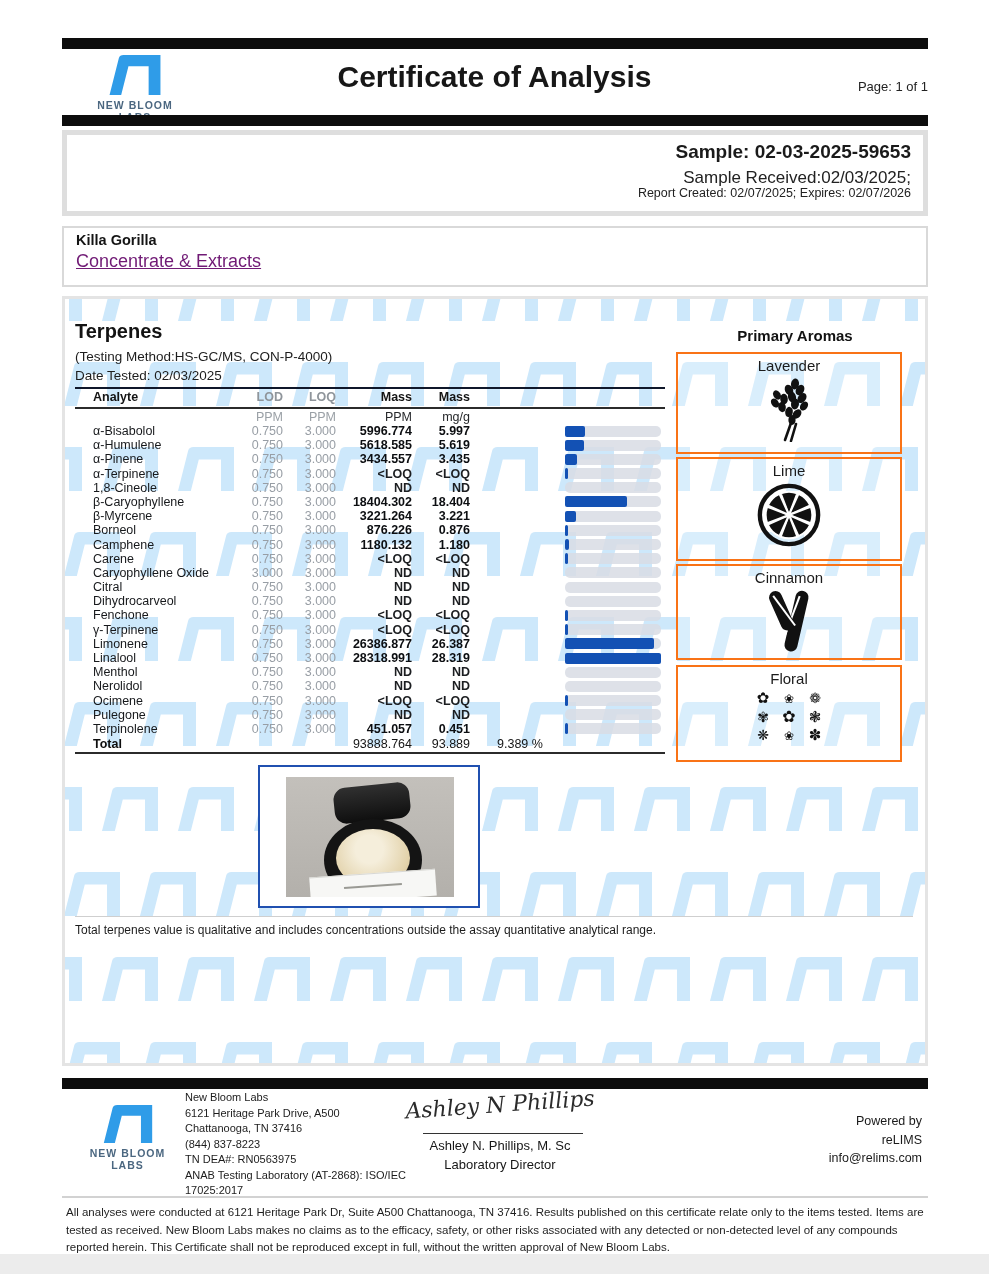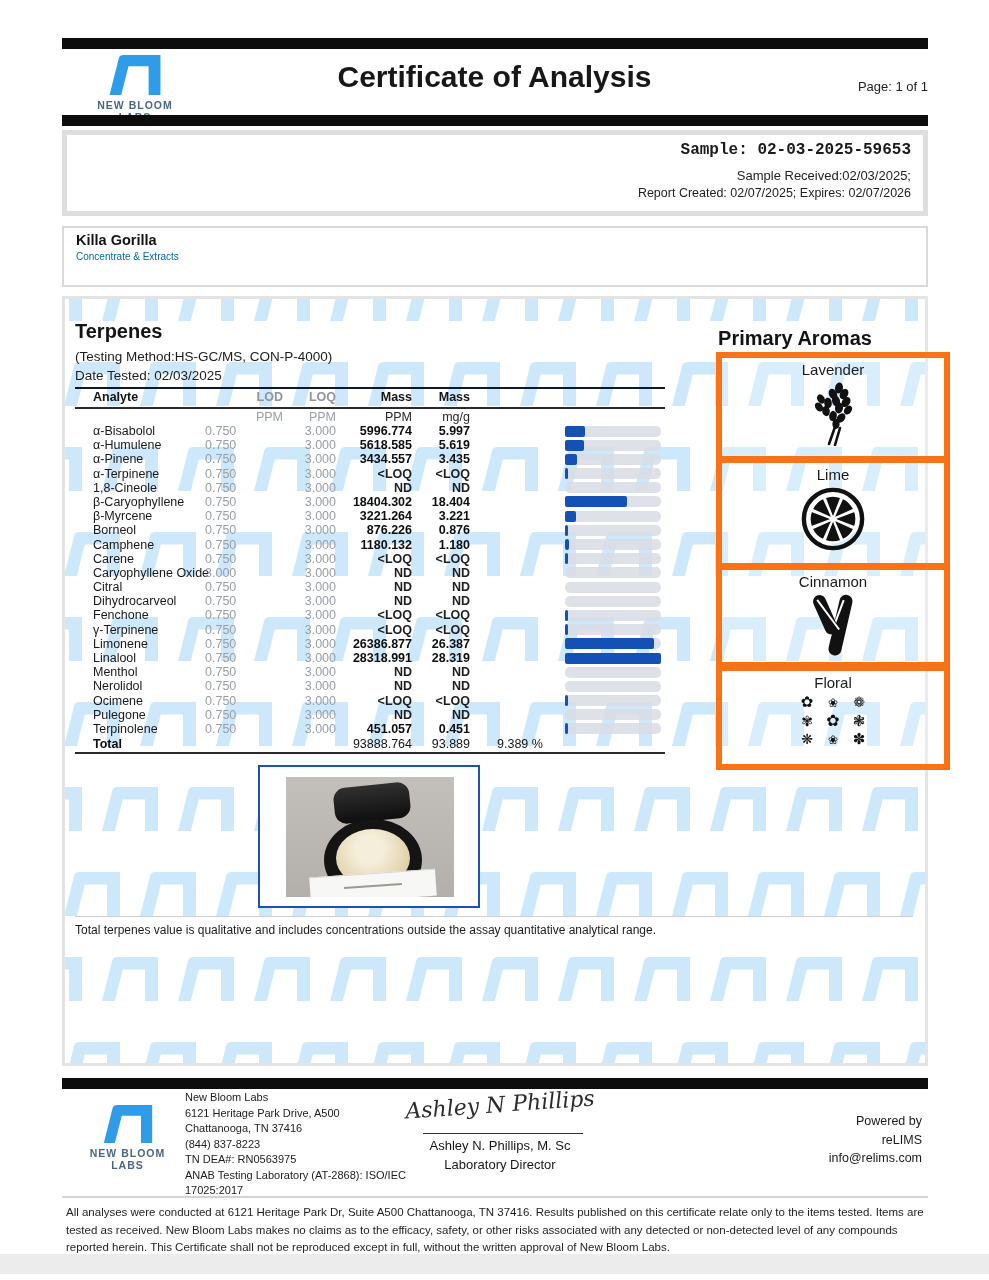--- a/index.html
+++ b/index.html
@@ -8,44 +8,44 @@
   .abs{position:absolute;}
   .blackbar{position:absolute;left:62px;width:866px;height:11px;background:#0d0d0d;}
 
   
   .coa-title{left:0;top:60px;width:989px;text-align:center;font-size:30px;font-weight:bold;color:#171717;}
   .page-num{right:61px;top:79px;font-size:13px;color:#222;}
   .logo-text{font-size:10.5px;letter-spacing:1px;color:#4b6780;font-weight:bold;}
 
   
   .sample-panel{left:62px;top:130px;width:856px;height:76px;border:5px solid #dedede;background:#fff;}
-  .sample-id{right:78px;top:141px;font-size:16px;font-weight:bold;color:#1a1a1a;font-family:Liberation Mono, monospace;}
-  .sample-line1{right:78px;top:168px;font-size:13px;color:#222;}
+  .sample-id{right:78px;top:141px;font-size:19px;font-weight:bold;color:#1a1a1a;}
+  .sample-line1{right:78px;top:168px;font-size:17px;color:#222;}
   .sample-line2{right:78px;top:186px;font-size:12.5px;color:#222;}
   .product-panel{left:62px;top:226px;width:862px;height:57px;border:2px solid #d9d9d9;background:#fff;}
   .product-name{left:76px;top:232px;font-size:14.5px;font-weight:bold;color:#141414;}
-  .product-cat{left:76px;top:251px;font-size:10px;color:#0369a1;}
+  .product-cat{left:76px;top:251px;font-size:18px;color:#701a75;text-decoration:underline;}
 
   .main-panel{left:62px;top:296px;width:860px;height:764px;border:3px solid #e4e4e4;background:#fff;overflow:hidden;}
   .watermark{position:absolute;left:0;top:0;width:100%;height:100%;overflow:hidden;}
   .wm-glyph{position:absolute;}
 
   
   .terp-title{left:75px;top:320px;font-size:20px;font-weight:bold;color:#131313;}
   .terp-method{left:75px;top:349px;font-size:13.5px;color:#1d1d1d;}
   .terp-date{left:75px;top:368px;font-size:13.5px;color:#1d1d1d;}
 
   .table{left:75px;top:387px;width:590px;border-top:2px solid #0f172a;}
   .thead{position:relative;height:18px;border-bottom:2px solid #2b2b2b;}
   .tsub{position:relative;height:15px;}
   .trow{position:relative;height:14.2px;}
   .ttotal{position:relative;height:16px;border-bottom:2px solid #2b2b2b;}
   .cell{position:absolute;font-size:12.5px;line-height:14.2px;white-space:nowrap;}
   .c-analyte{left:18px;width:200px;text-align:left;color:#17191c;}
-  .c-lod{left:130px;width:78px;color:#989ea5;}
+  .c-lod{left:130px;width:78px;text-align:right;color:#989ea5;}
   .c-loq{left:190px;width:71px;text-align:right;color:#989ea5;}
   .c-ppm{left:240px;width:97px;text-align:right;font-weight:bold;color:#0c0e11;}
   .c-mg{left:335px;width:60px;text-align:right;font-weight:bold;color:#0c0e11;}
   .c-ppm.nonnum,.c-mg.nonnum{font-weight:600;color:#1c1e21;}
   .c-bar{left:490px;width:96px;top:1.5px;height:11px;}
   .track{position:absolute;left:0;top:0;width:96px;height:11px;background:rgba(216,220,228,.85);border-radius:5px;}
   .fill{position:absolute;left:0;top:0;height:11px;background:#1351b4;border-radius:2px;display:block;}
   .thead .cell,.tsub .cell{line-height:16px;}
   .h-analyte{left:18px;font-weight:bold;color:#141414;}
   .h-lod{left:130px;width:78px;text-align:right;font-weight:bold;color:#8f959b;}
@@ -70,22 +70,22 @@
          background:radial-gradient(circle at 45% 35%, #f5eedb 25%, #e3d3ac 70%, #cdb98b);}
   .jar-label{position:absolute;left:24px;top:96px;width:126px;height:26px;background:#f7f7f5;transform:rotate(-4deg);
              border-top:1px solid #d8d8d4;}
   .jar-label .scribble{position:absolute;left:34px;top:11px;width:58px;height:2px;background:#9a9a94;}
 
   
   .note-rule{left:75px;top:916px;width:838px;height:0;border-top:1px solid #cfcfcf;}
   .note-text{left:75px;top:923px;font-size:12px;color:#1c1c1c;}
 
   
-  .aromas-title{left:682px;top:327px;width:226px;text-align:center;font-size:20px;font-weight:bold;color:#121212;}
-  .aroma-box{position:absolute;left:716px;width:222px;border:6px solid #f97316;background:rgba(255,255,255,.25);text-align:center;}
+  .aromas-title{left:682px;top:327px;width:226px;text-align:center;font-size:15px;font-weight:bold;color:#121212;}
+  .aroma-box{position:absolute;left:676px;width:222px;border:2px solid #f97316;background:rgba(255,255,255,.25);text-align:center;}
   .aroma-label{font-size:15px;color:#1b1b1b;margin-top:3px;}
   .aroma-icon{margin-top:2px;}
   .floral-grid{line-height:17px;color:#111;margin-top:2px;}
   .floral-grid span{display:inline-block;width:26px;}
 
   
   .f-address{left:185px;top:1090px;font-size:11px;line-height:15.5px;color:#1c1c1c;}
   .sig-script{left:400px;top:1092px;width:200px;text-align:center;font-family:"DejaVu Serif",serif;
               font-style:italic;font-size:22px;color:#2b2b2b;transform:rotate(-4deg);}
   .sig-line{left:423px;top:1133px;width:160px;border-top:1.5px solid #333;}

